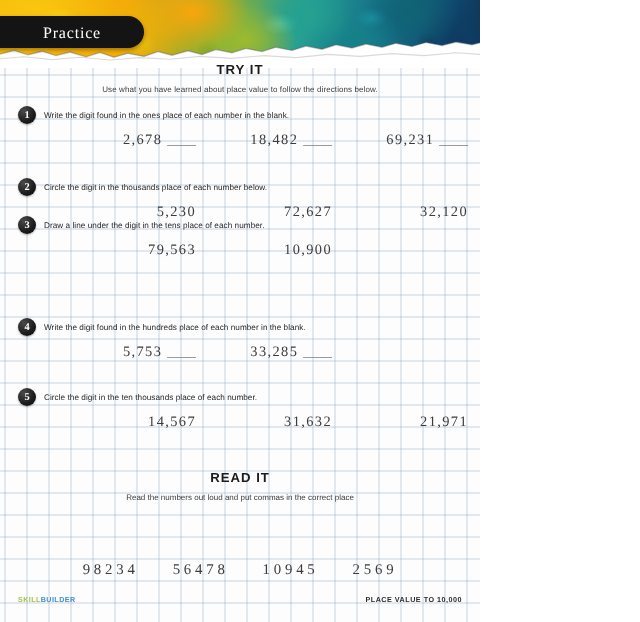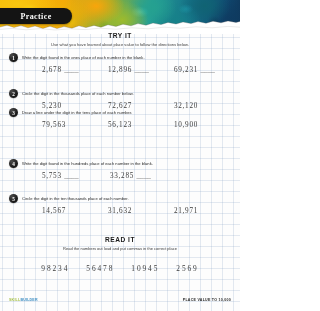--- a/index.html
+++ b/index.html
@@ -58,21 +58,21 @@
   
   #practice-pill{
     position:absolute;left:-10px;top:8px;
     width:82px;height:16px;border-radius:9px;
     background:#141414;
     display:flex;align-items:center;justify-content:center;
     box-shadow:0 1px 2px rgba(0,0,0,.35);
   }
   #practice-pill .txt{
     color:#ffffff;font-size:8px;letter-spacing:.4px;
-    font-family:"Liberation Serif",serif;font-weight:700;
+    font-family:"Liberation Serif",serif;font-weight:400;
     padding-left:10px;
   }
 
   
   #tryit{position:absolute;left:0;top:32px;width:240px;text-align:center;}
   #tryit .h{font-size:6.6px;font-weight:700;letter-spacing:.5px;color:#1b1b1b;}
   #tryit .sub{font-size:4px;color:#3a3a3a;margin-top:2.5px;letter-spacing:.05px;}
 
   
   .problem{position:absolute;left:0;width:240px;}
@@ -80,40 +80,40 @@
   .bullet{
     width:9px;height:9px;border-radius:50%;
     background:radial-gradient(circle at 32% 28%, #4a4a4a 0%, #1a1a1a 62%, #0d0d0d 100%);
     color:#fff;font-size:5.2px;font-weight:700;
     display:flex;align-items:center;justify-content:center;
     flex:0 0 auto;font-family:"Liberation Serif",serif;
     box-shadow:0 .5px 1px rgba(0,0,0,.3);
   }
   .ptext{font-size:4.1px;color:#262626;margin-left:4px;letter-spacing:.02px;}
   .nums{
-    display:flex;margin-top:4px;padding-left:42px;
+    display:flex;margin-top:4px;padding-left:30px;text-align:right;
   }
   .numcell{
     width:68px;font-size:7.2px;color:#3b3b3b;
     font-family:"Liberation Serif",serif;letter-spacing:.7px;
     white-space:nowrap;
   }
   .numcell .blank{letter-spacing:0;color:#777;}
 
   
   #readit{position:absolute;left:0;top:236px;width:240px;text-align:center;}
   #readit .h{font-size:6.6px;font-weight:700;letter-spacing:.5px;color:#1b1b1b;}
   #readit .sub{font-size:4px;color:#3a3a3a;margin-top:2.5px;}
   #readnums{
     position:absolute;left:0;top:264px;width:240px;
     display:flex;justify-content:center;gap:17px;
   }
   #readnums .rn{
     font-size:7.4px;color:#3b3b3b;
-    font-family:"Liberation Serif",serif;letter-spacing:1.9px;
+    font-family:"Liberation Serif",serif;letter-spacing:1.9px;margin-top:16px;
   }
 
   
   #footer{position:absolute;left:0;bottom:5px;width:240px;height:8px;}
   #logo{
     position:absolute;left:9px;top:0;display:flex;align-items:center;
     font-size:3.6px;font-weight:700;letter-spacing:.2px;
     font-family:"Liberation Sans",sans-serif;
   }
   #logo .a{color:#a8c24b;}
@@ -157,21 +157,21 @@
   <div class="sub">Use what you have learned about place value to follow the directions below.</div>
 </div>
 
 <div class="problem" style="top:53px">
   <div class="prow">
     <div class="bullet">1</div>
     <div class="ptext">Write the digit found in the ones place of each number in the blank.</div>
   </div>
   <div class="nums">
     <div class="numcell"><span>2,678</span> <span class="blank">____</span></div>
-    <div class="numcell"><span>12,896</span> <span class="blank">____</span></div>
+    <div class="numcell"><span>18,482</span> <span class="blank">____</span></div>
     <div class="numcell"><span>69,231</span> <span class="blank">____</span></div>
   </div>
 </div>
 
 <div class="problem" style="top:89px">
   <div class="prow">
     <div class="bullet">2</div>
     <div class="ptext">Circle the digit in the thousands place of each number below.</div>
   </div>
   <div class="nums">
@@ -181,21 +181,20 @@
   </div>
 </div>
 
 <div class="problem" style="top:108px">
   <div class="prow">
     <div class="bullet">3</div>
     <div class="ptext">Draw a line under the digit in the tens place of each number.</div>
   </div>
   <div class="nums">
     <div class="numcell"><span>79,563</span></div>
-    <div class="numcell"><span>56,123</span></div>
     <div class="numcell"><span>10,900</span></div>
   </div>
 </div>
 
 <div class="problem" style="top:159px">
   <div class="prow">
     <div class="bullet">4</div>
     <div class="ptext">Write the digit found in the hundreds place of each number in the blank.</div>
   </div>
   <div class="nums">

